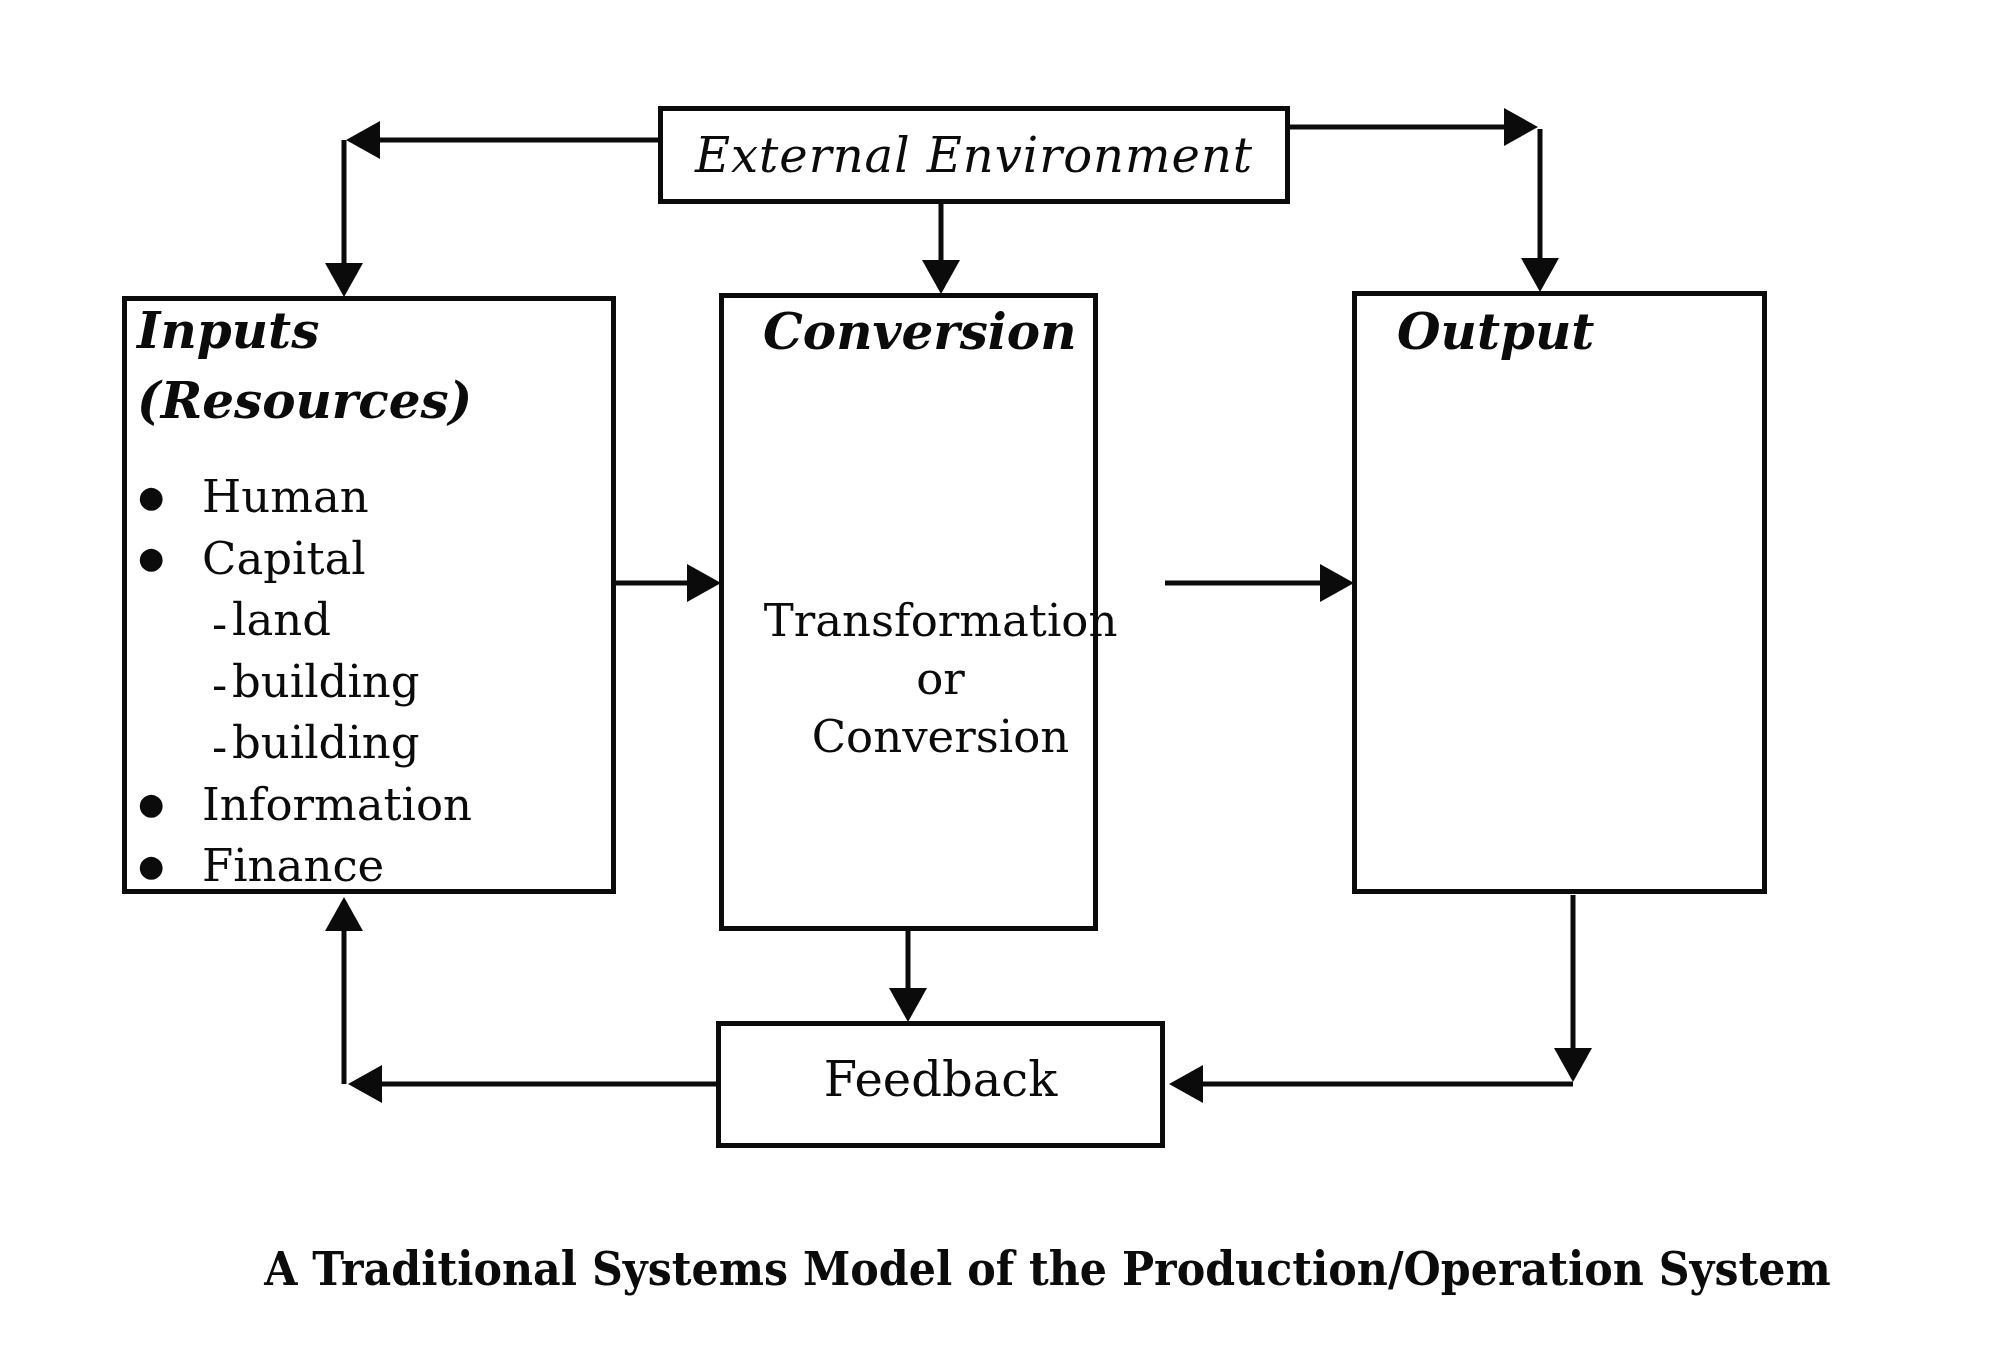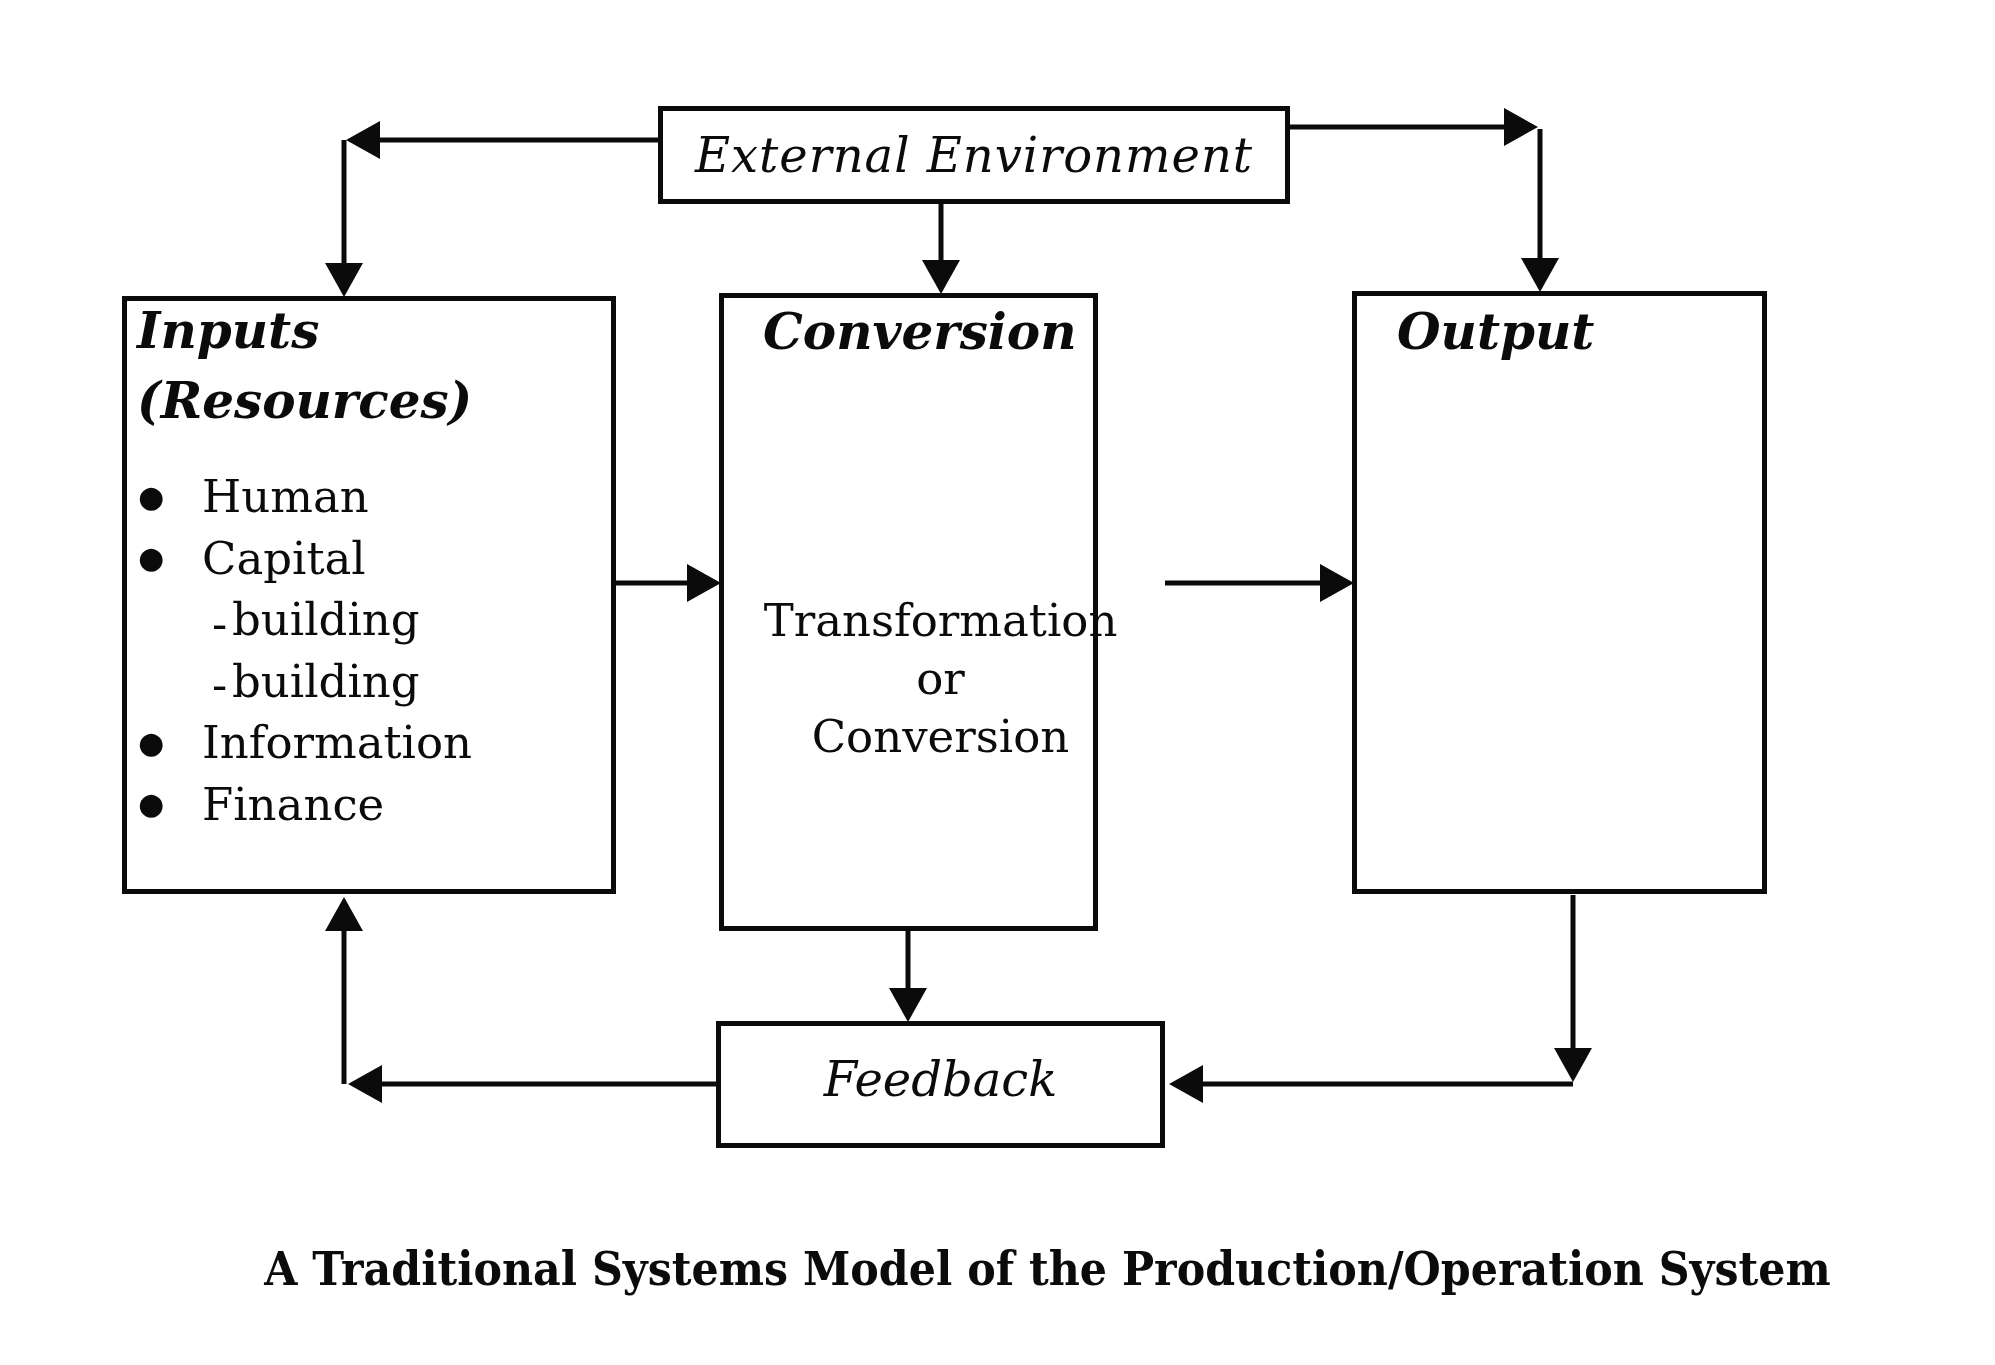--- a/index.html
+++ b/index.html
@@ -8,21 +8,21 @@
     font-family:"DejaVu Serif","Liberation Serif",serif;color:#0b0b0b;overflow:hidden;
   }
   .wires{position:absolute;left:0;top:0;width:1995px;height:1365px;}
   .box{position:absolute;border:5px solid #0b0b0b;background:#ffffff;box-sizing:border-box;}
   .ee-box{left:658px;top:106px;width:632px;height:98px;display:flex;align-items:center;justify-content:center;font-style:italic;}
   .ee-label{font-size:48px;letter-spacing:1px;}
   .inputs-box{left:122px;top:296px;width:494px;height:598px;}
   .conversion-box{left:719px;top:293px;width:379px;height:638px;}
   .output-box{left:1352px;top:291px;width:415px;height:603px;}
   .feedback-box{left:716px;top:1021px;width:449px;height:127px;display:flex;align-items:center;justify-content:center;}
-  .feedback-label{font-size:48px;position:relative;top:-6px;font-style:italic;}
+  .feedback-label{font-size:48px;position:relative;top:-6px;}
   .box-title{
     position:absolute;font-weight:700;font-style:italic;font-size:50px;line-height:60px;
     letter-spacing:0px;white-space:nowrap;
   }
   .inputs-title{left:10px;top:0px;}
   .inputs-title .t2{display:block;margin-top:10px;}
   .conv-title{left:39px;top:4px;}
   .out-title{left:40px;top:6px;}
   .bullet-list{position:absolute;left:0;top:167px;width:100%;font-size:45px;line-height:58px;}
   .b-row{white-space:nowrap;}
@@ -109,20 +109,23 @@
       <span class="t2">(Resources)</span>
     </div>
     <div class="bullet-list">
       <div class="b-row">
         <span class="mk">●</span><span class="lbl">Human</span>
       </div>
       <div class="b-row">
         <span class="mk">●</span><span class="lbl">Capital</span>
       </div>
       <div class="b-row indent">
+        <span class="mk">-</span><span class="lbl">land</span>
+      </div>
+      <div class="b-row indent">
         <span class="mk">-</span><span class="lbl">building</span>
       </div>
       <div class="b-row indent">
         <span class="mk">-</span><span class="lbl">building</span>
       </div>
       <div class="b-row">
         <span class="mk">●</span><span class="lbl">Information</span>
       </div>
       <div class="b-row">
         <span class="mk">●</span><span class="lbl">Finance</span>

